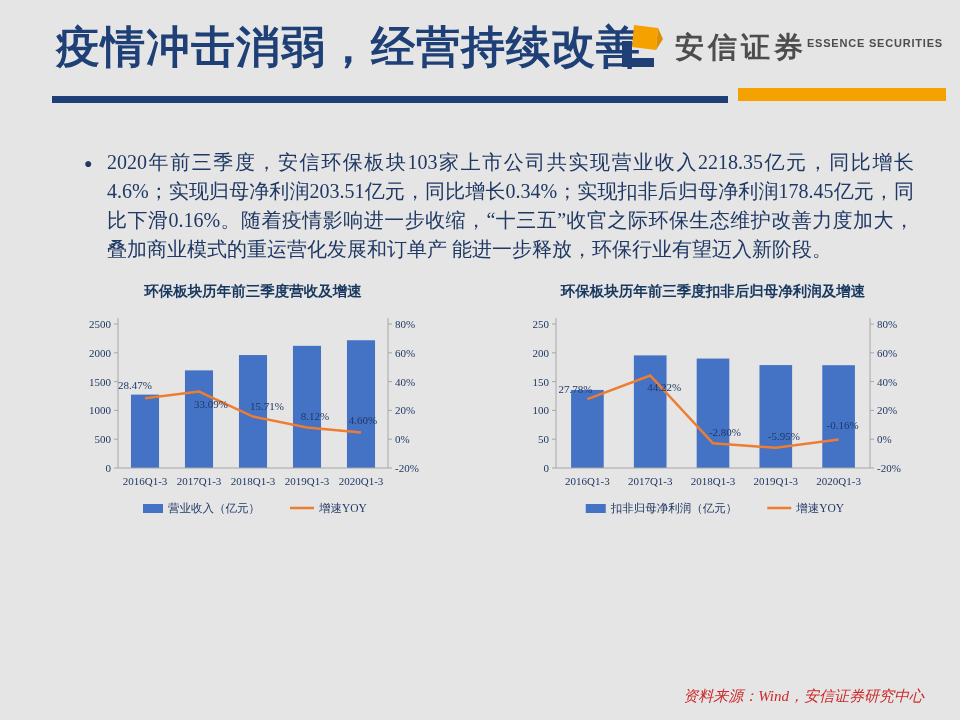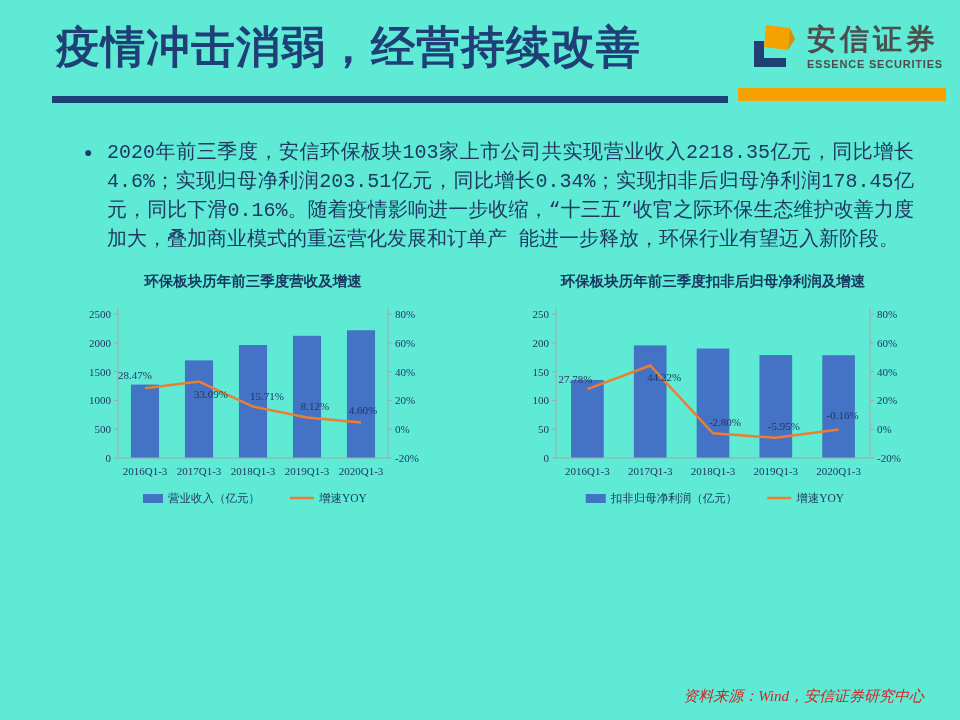--- a/index.html
+++ b/index.html
@@ -1,33 +1,33 @@
 <!DOCTYPE html>
 <html><head>
 <meta charset="utf-8">
 <style>
   html,body{margin:0;padding:0;background:#ffffff;}
-  .slide{position:relative;width:960px;height:720px;background:#5eead4;overflow:hidden;
+  .slide{position:relative;width:960px;height:720px;background:#e5e5e5;overflow:hidden;
          font-family:"Liberation Serif","DejaVu Serif",serif;}
   
   .title-row{position:relative;padding:24px 0 0 56px;height:64px;}
   .page-title{margin:0;font-family:"Liberation Sans","DejaVu Sans",sans-serif;
               font-weight:bold;font-size:44px;line-height:1.05;color:#1E4077;letter-spacing:1px;}
   .logo{position:absolute;top:22px;right:17px;display:flex;align-items:center;gap:9px;}
   .logo-mark{width:50px;height:50px;}
-  .logo-text{display:flex;flex-direction:column;align-items:flex-start;}
+  .logo-text{display:flex;align-items:flex-start;}
   .logo-cn{font-family:"Liberation Sans","DejaVu Sans",sans-serif;font-size:29px;font-weight:600;
            color:#4D4D4D;letter-spacing:4px;line-height:1;}
   .logo-en{font-family:"Liberation Sans","DejaVu Sans",sans-serif;font-size:11px;font-weight:bold;
            color:#4D4D4D;letter-spacing:0.8px;margin-top:4px;}
   .rule-row{position:relative;height:16px;}
   .rule-navy{position:absolute;left:52px;top:8px;width:676px;height:7px;background:#1E4077;}
   .rule-orange{position:absolute;right:14px;top:0;width:208px;height:13px;background:#F5A100;}
   
-  .bullets{margin:34px 46px 0 84px;padding:0;list-style:none;font-family:Liberation Mono, monospace;}
+  .bullets{margin:44px 46px 0 84px;padding:0;list-style:none;}
   .bullets li{position:relative;padding-left:23px;font-size:20px;line-height:29px;
               color:#1F3864;text-align:justify;}
   .bullets li::before{content:"●";position:absolute;left:0;top:1px;font-size:14px;color:#1F3864;}
   
   .charts{display:flex;justify-content:space-between;margin:14px 26px 0 72px;gap:45px;}
   .charts figure{margin:0;padding:0;}
   
   .source-note{position:absolute;right:36px;bottom:14px;font-size:15px;font-style:italic;
                color:#CC2929;font-family:"Liberation Serif","DejaVu Serif",serif;margin-top:8px;}
 </style>

